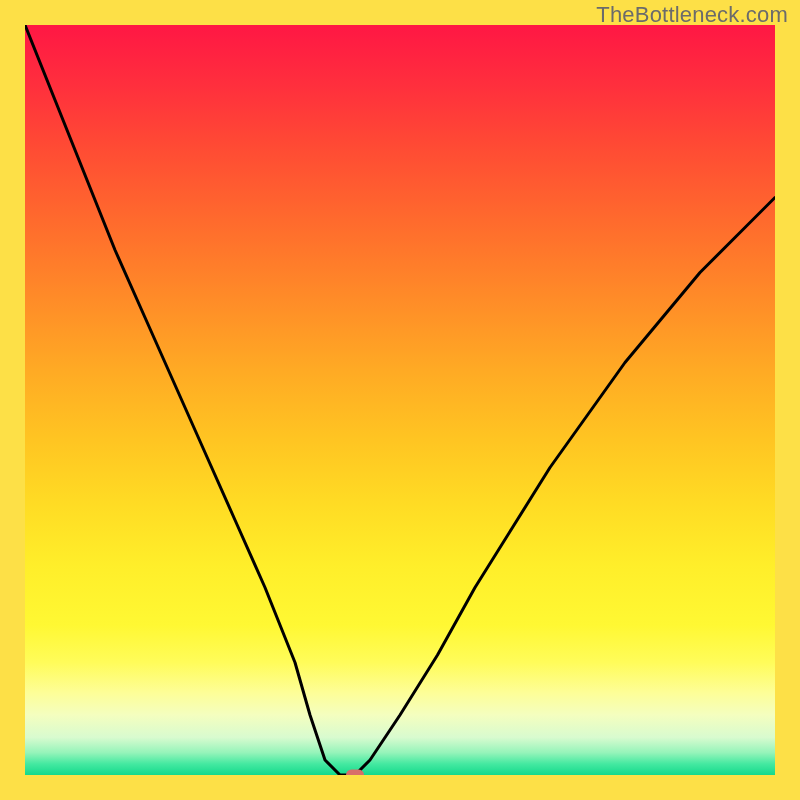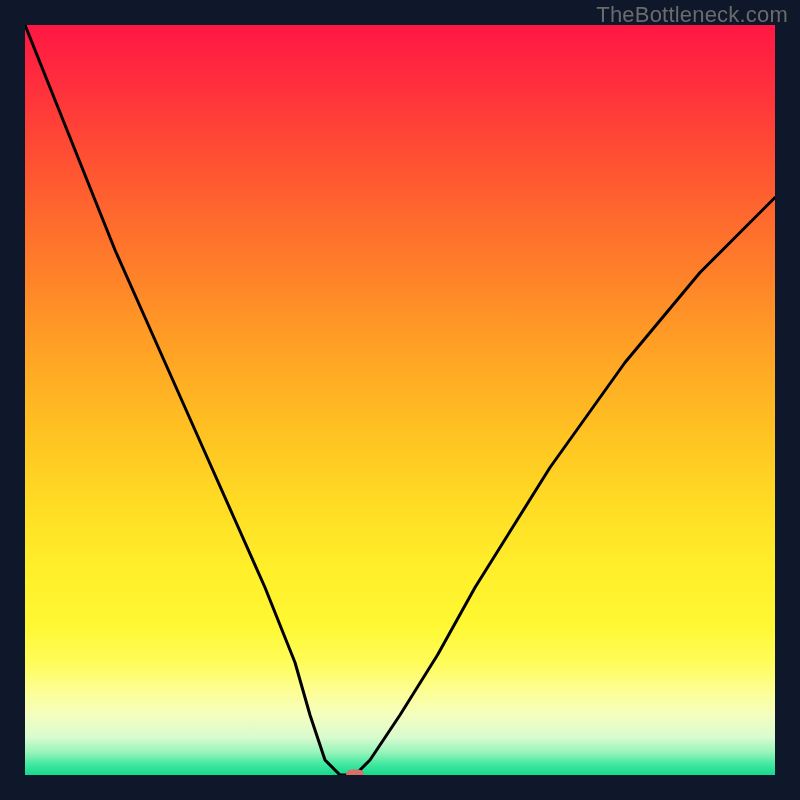--- a/index.html
+++ b/index.html
@@ -7,21 +7,21 @@
     padding: 0;
     width: 800px;
     height: 800px;
     background: #000;
     overflow: hidden;
   }
   .frame {
     position: relative;
     width: 800px;
     height: 800px;
-    background: #0f172a;
+    background: #fde047;
   }
   .watermark {
     position: absolute;
     top: 2px;
     right: 12px;
     font-family: Arial, Helvetica, sans-serif;
     font-size: 22px;
     font-weight: 500;
     color: #6b6b6b;
     letter-spacing: 0.2px;

